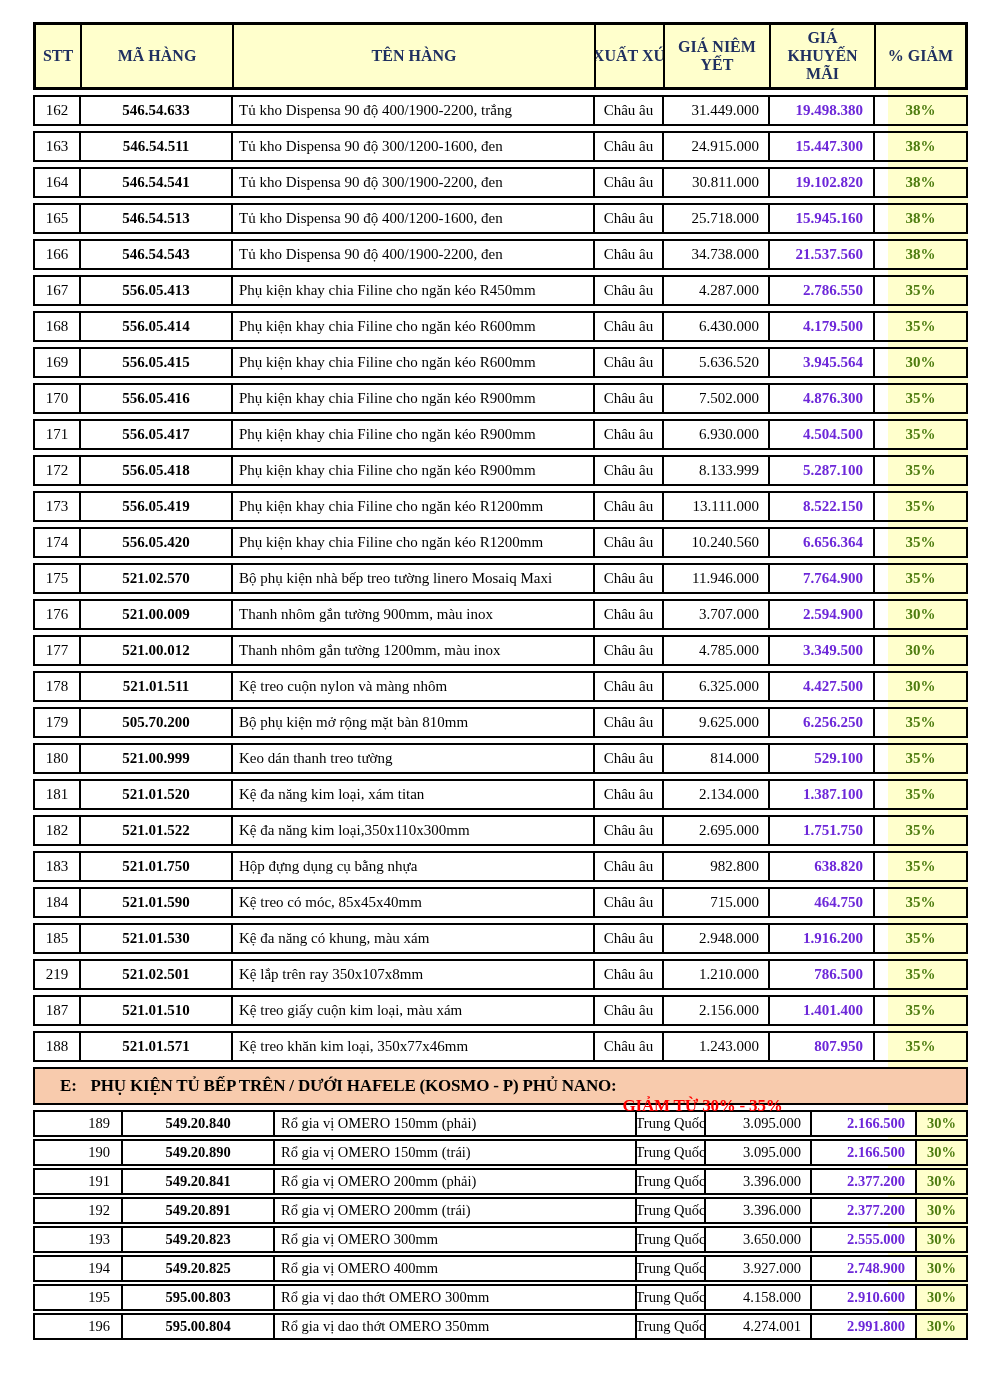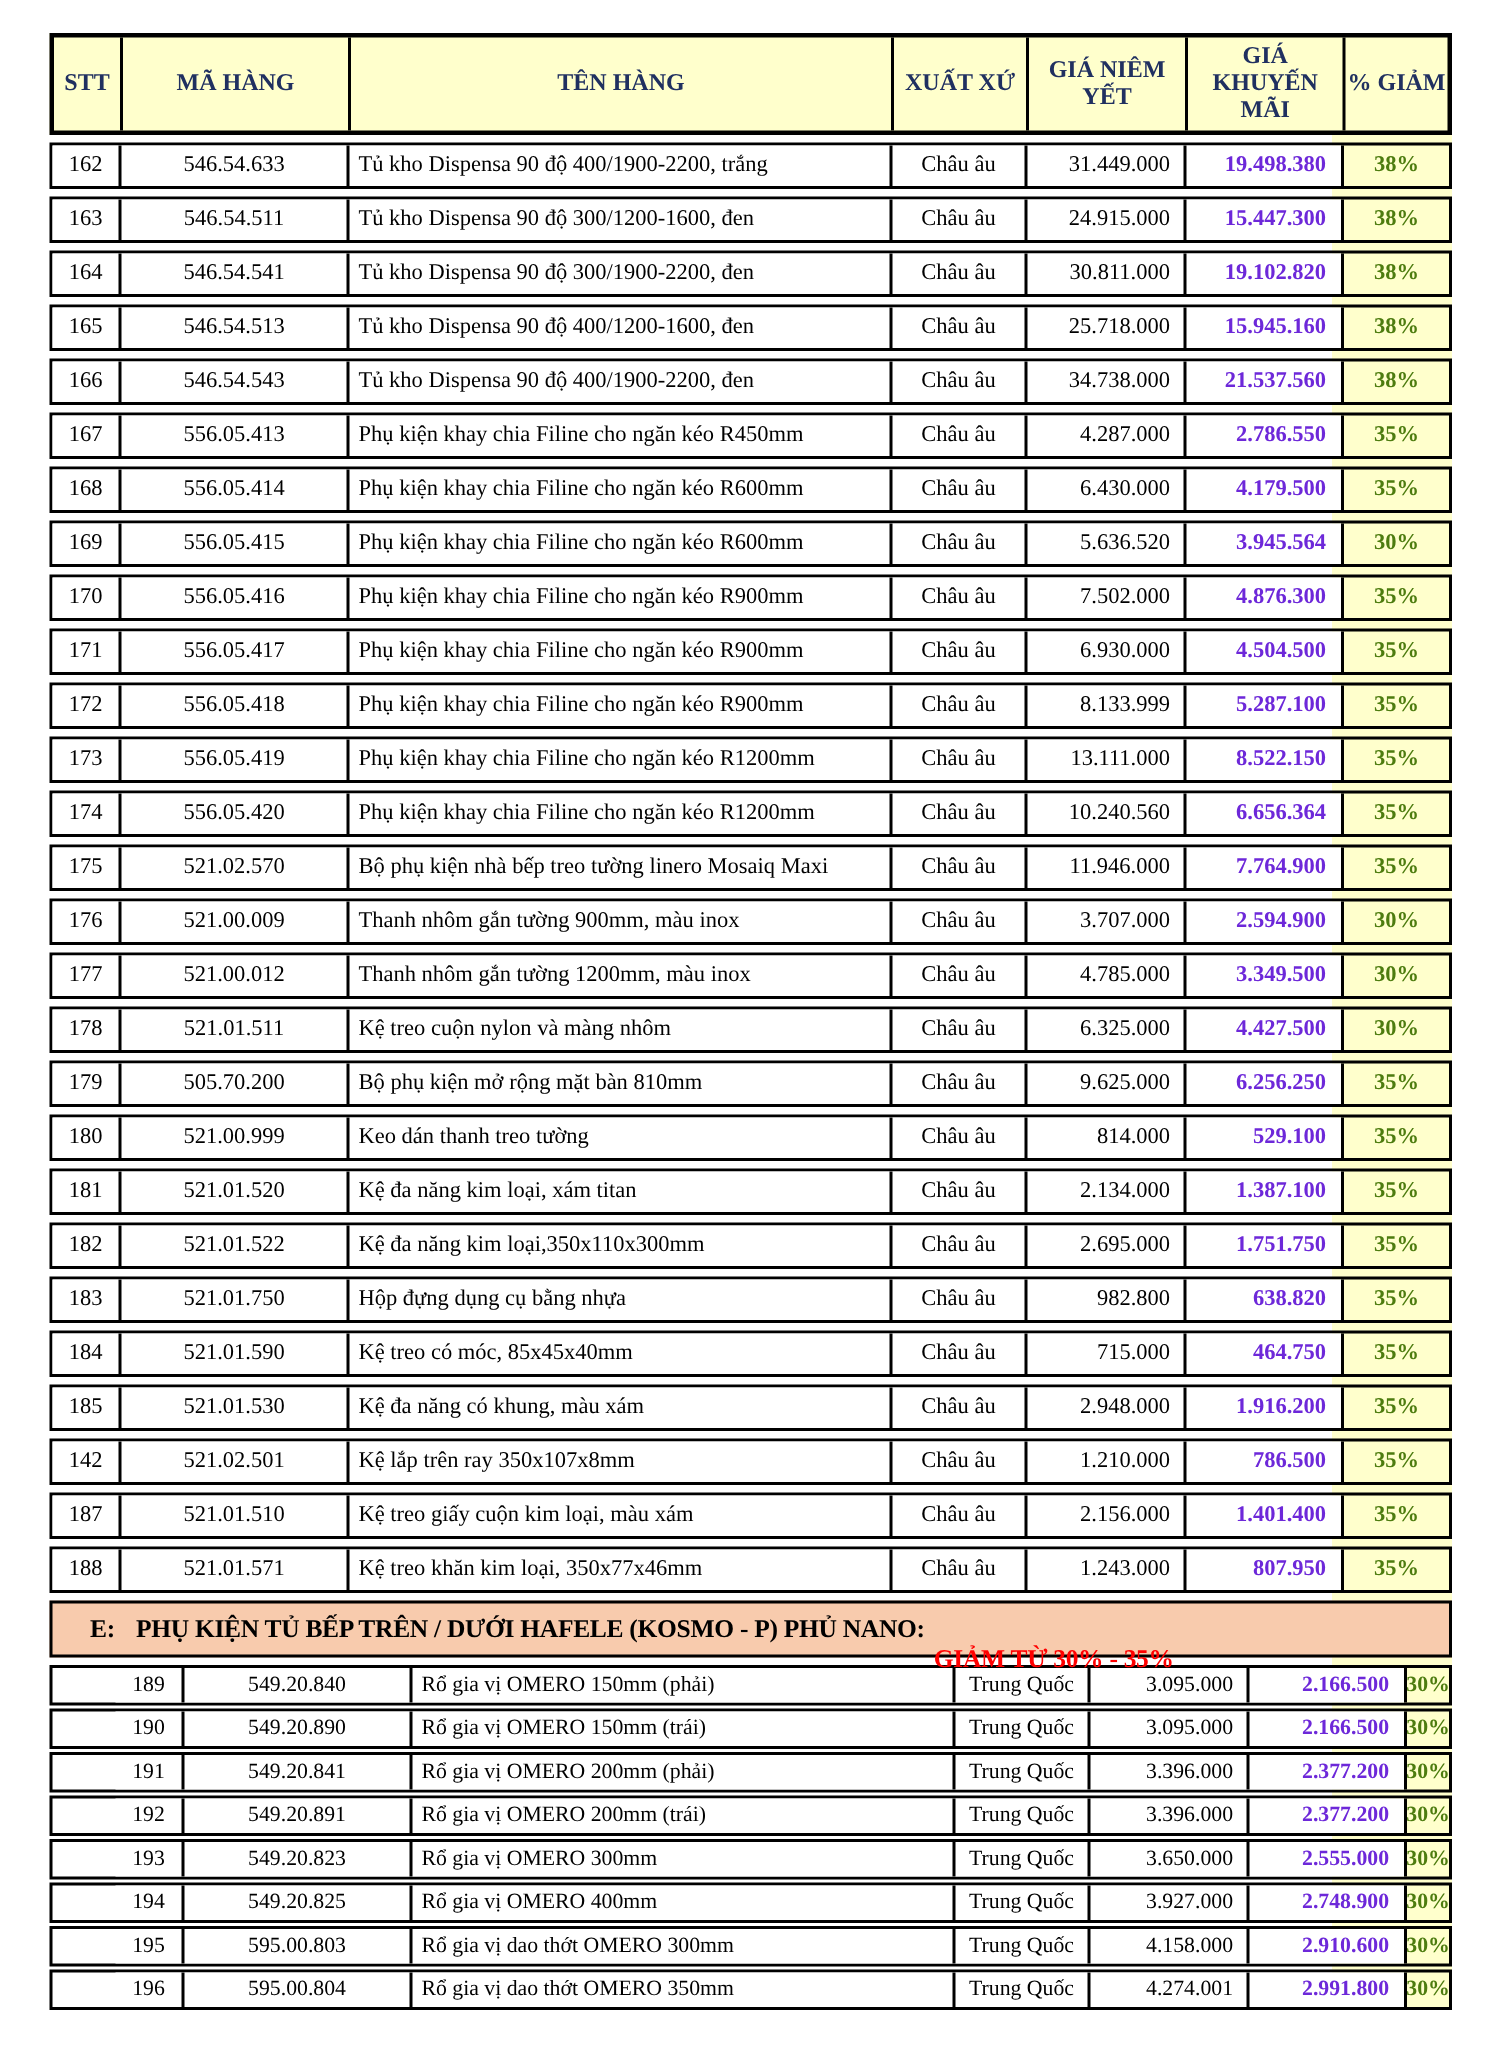--- a/index.html
+++ b/index.html
@@ -23,30 +23,30 @@
   .hdr .cell:first-child{border-left:none;}
 
   .cell{display:flex;align-items:center;justify-content:center;
         box-sizing:border-box;flex:0 0 auto;overflow:hidden;white-space:nowrap;}
   .row .cell{border-left:2px solid #000;background:#fff;}
   .row .cell:first-child{border-left:none;}
 
   .c1{width:44px;}
   .c2{width:152px;}
   .c3{width:362px;justify-content:flex-start;padding-left:6px;}
-  .c4{width:90px;}
+  .c4{width:69px;}
   .c5{width:106px;justify-content:flex-end;padding-right:9px;}
   .c6{width:105px;justify-content:flex-end;padding-right:10px;}
   .c7{flex:1 1 auto;}
 
   .hdr .c3{justify-content:center;padding-left:0;}
   .hdr .c5,.hdr .c6{justify-content:center;padding-right:0;white-space:normal;}
   .hdr .c7{white-space:normal;}
 
-  .row .ma{font-weight:normal;}
+  .row .ma{font-weight:bold;}
   .row .km{font-weight:bold;color:#6d28d9;}
   .row .giam{font-weight:bold;color:#4d7c0f;background:transparent;}
 
   .secrow{display:flex;align-items:center;width:935px;box-sizing:border-box;
           border:2px solid #000;height:38px;margin-bottom:5px;background:#F8CBAD;
           font-weight:bold;font-size:17px;padding-left:25px;letter-spacing:-0.2px;}
   .secrow .pfx{margin-right:14px;}
   .secrow .hl{color:#FF0000;margin-left:6px;margin-top:39px;}
 </style>
 </head>
@@ -277,21 +277,21 @@
         <div class="row">
           <div class="cell c1 stt">185</div>
           <div class="cell c2 ma">521.01.530</div>
           <div class="cell c3 ten">Kệ đa năng có khung, màu xám</div>
           <div class="cell c4 xx">Châu âu</div>
           <div class="cell c5 gia">2.948.000</div>
           <div class="cell c6 km">1.916.200</div>
           <div class="cell c7 giam">35%</div>
         </div>
         <div class="row">
-          <div class="cell c1 stt">142</div>
+          <div class="cell c1 stt">219</div>
           <div class="cell c2 ma">521.02.501</div>
           <div class="cell c3 ten">Kệ lắp trên ray 350x107x8mm</div>
           <div class="cell c4 xx">Châu âu</div>
           <div class="cell c5 gia">1.210.000</div>
           <div class="cell c6 km">786.500</div>
           <div class="cell c7 giam">35%</div>
         </div>
         <div class="row">
           <div class="cell c1 stt">187</div>
           <div class="cell c2 ma">521.01.510</div>

